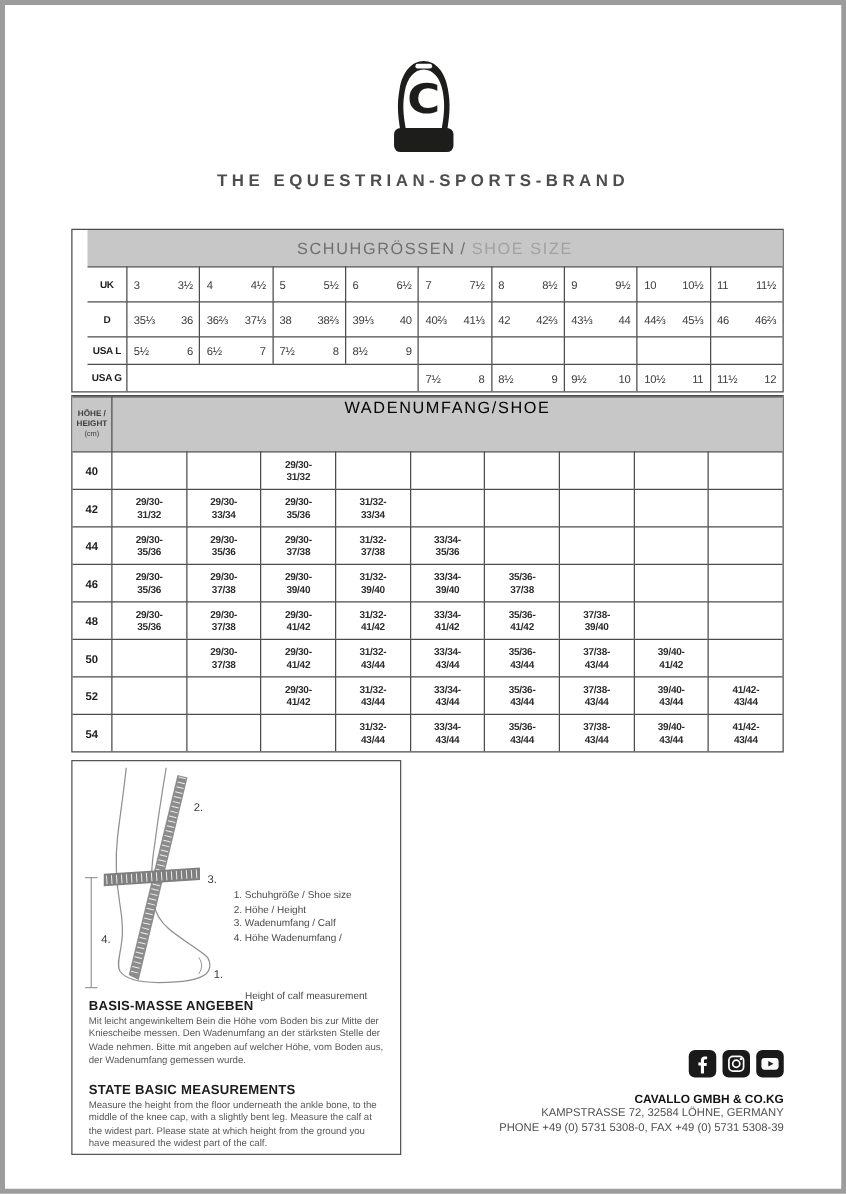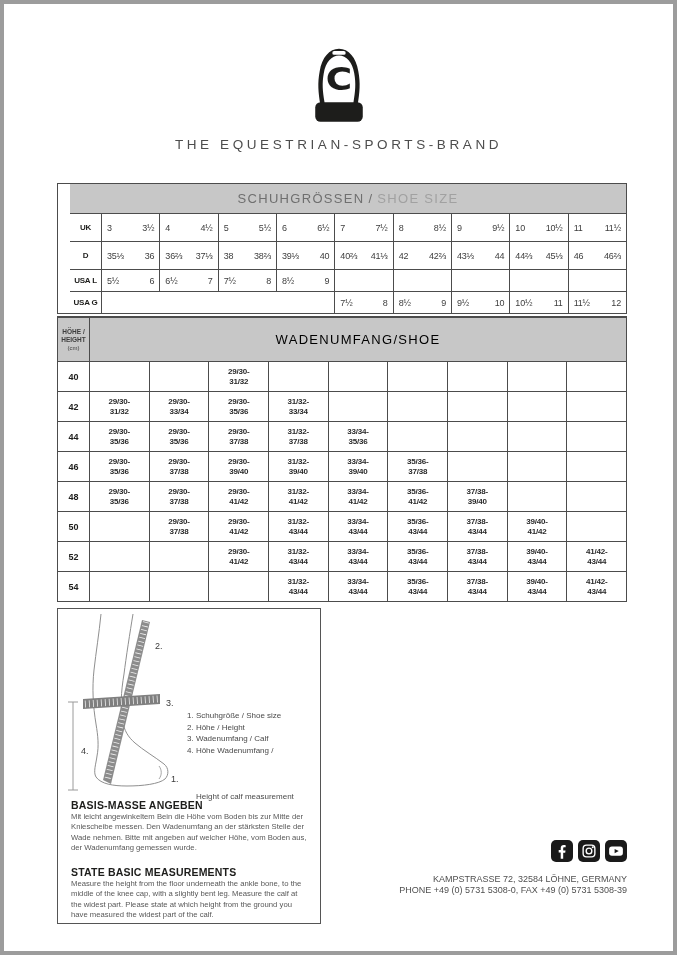--- a/index.html
+++ b/index.html
@@ -3,21 +3,21 @@
 <meta charset="utf-8">
 <style>
   html,body{margin:0;padding:0;}
   body{width:677px;height:955px;background:#9c9c9c;position:relative;overflow:hidden;
        font-family:"Liberation Sans","DejaVu Sans",sans-serif;}
   .sheet{position:absolute;inset:4px;background:#ffffff;}
 
   
   .logo{position:absolute;left:309px;top:44px;width:52px;height:76px;}
   .tagline{position:absolute;left:0;top:133px;width:100%;text-align:center;
-           font-size:13.5px;letter-spacing:3.6px;color:#4d4d4d;font-weight:400;}
+           font-size:13.5px;letter-spacing:3.6px;color:#4d4d4d;font-weight:700;}
 
   
   .tbl{position:absolute;left:53px;width:570px;border:1px solid #4c4c4c;box-sizing:border-box;background:#fff;}
   .shoe{top:179px;padding-left:12px;}
   .calf{top:312px;}
   .t-title{height:29px;background:#c7c7c7;display:flex;align-items:center;justify-content:center;
            font-size:13px;letter-spacing:1.3px;color:#6f6f6f;}
   .t-title .lt{color:#a1a1a1;}
   .t-title .dk{color:#6f6f6f;}
   .t-title span{margin:0 2px;}
@@ -27,21 +27,21 @@
   .srow{height:22px;}
   .srow.tall{height:28px;}
   .pair{display:flex;justify-content:space-between;align-items:center;padding:0 5px;
         font-size:9px;color:#3d3d3d;letter-spacing:-0.2px;}
   .rlabel{display:flex;align-items:center;justify-content:center;font-weight:bold;
           font-size:8px;color:#1d1d1b;letter-spacing:-0.2px;}
   .c-head{display:grid;grid-template-columns:31px 1fr;height:44px;}
   .corner{background:#c7c7c7;display:flex;flex-direction:column;align-items:center;justify-content:center;
           font-size:6.5px;font-weight:bold;color:#3c3c3c;line-height:8px;}
   .corner .cm{font-weight:normal;font-size:6px;}
-  .c-title{background:#c7c7c7;display:flex;align-items:center;justify-content:center;
+  .c-title{background:#c7c7c7;display:flex;justify-content:center;
            font-size:13px;letter-spacing:1.3px;}
   .crow{height:30px;}
   .cheight{display:flex;align-items:center;justify-content:center;font-weight:bold;font-size:9px;color:#1d1d1b;}
   .ccell{display:flex;flex-direction:column;align-items:center;justify-content:center;
          font-size:8px;font-weight:bold;color:#2b2b2b;line-height:9.5px;letter-spacing:-0.2px;}
 
   
   .fitbox{position:absolute;left:53px;top:604px;width:264px;height:316px;border:1px solid #555;box-sizing:border-box;}
   .fg-title{position:absolute;left:129px;top:9px;font-size:12px;font-weight:bold;color:#1d1d1b;
             line-height:13.5px;letter-spacing:0.2px;}
@@ -502,17 +502,18 @@
       </svg>
     </a>
     <a href="#">
       <svg viewBox="0 0 24 24" width="22" height="22">
         <rect x="4.5" y="7" width="15" height="10.2" rx="3" fill="#fff"></rect>
         <path d="M10.5,9.7 L15,12.1 L10.5,14.5 Z" fill="#1a1a1a"></path>
       </svg>
     </a>
   </div>
   <div class="company">
+    <div class="nm">CAVALLO GMBH &amp; CO.KG</div>
     <div class="ln">KAMPSTRASSE 72, 32584 LÖHNE, GERMANY</div>
     <div class="ln">PHONE +49 (0) 5731 5308-0, FAX +49 (0) 5731 5308-39</div>
   </div>
 
 </div>
 
 </body></html>

